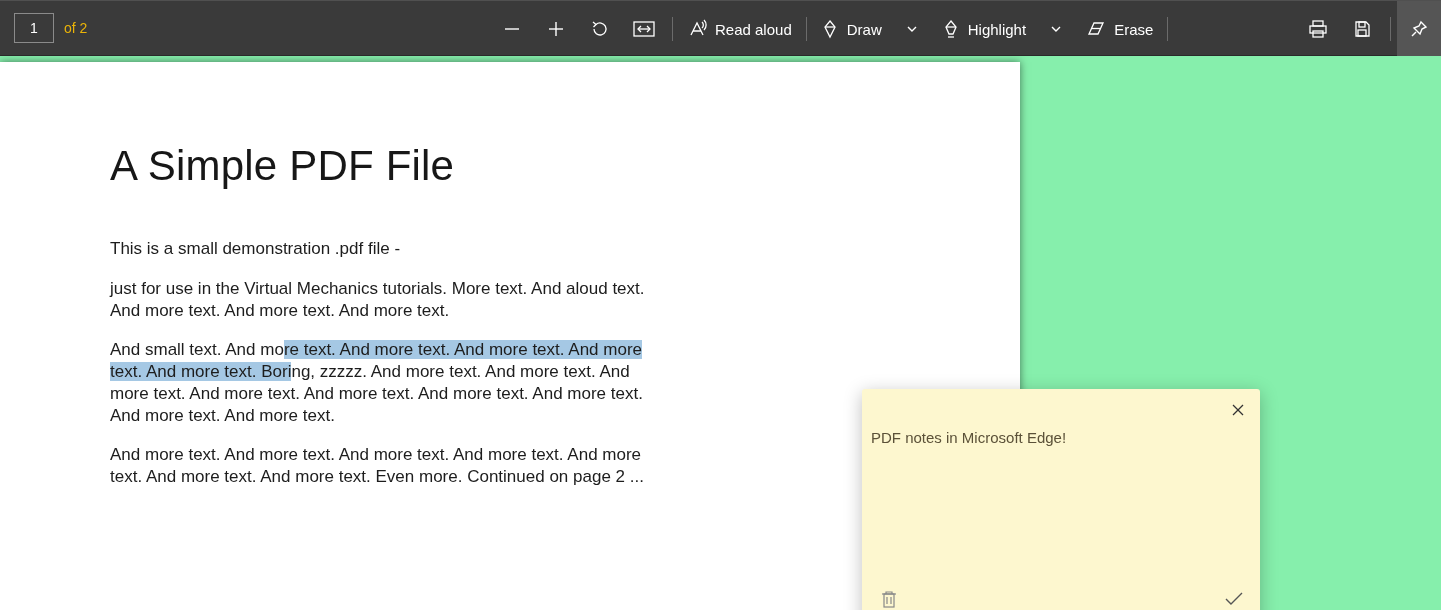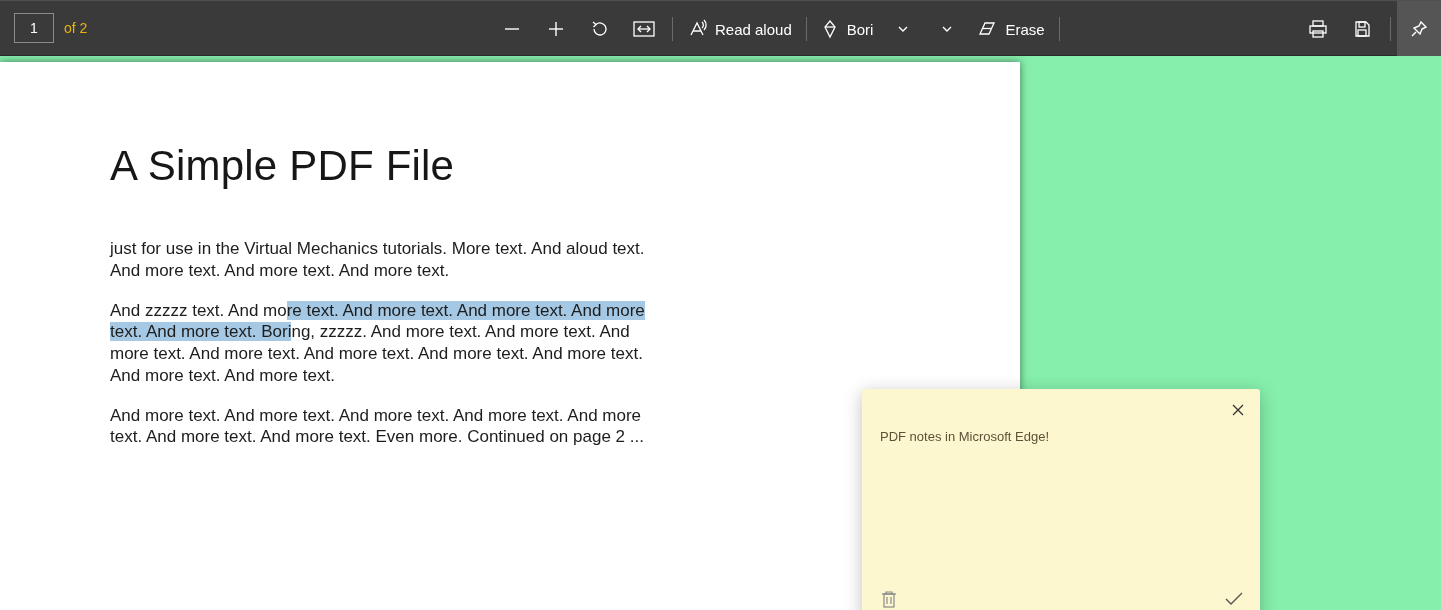--- a/index.html
+++ b/index.html
@@ -138,22 +138,22 @@
     padding: 6px 10px 0 10px;
   }
   .note-close {
     width: 24px; height: 24px;
     display:flex;align-items:center;justify-content:center;
     cursor:pointer;
     color:#444;
   }
   .note-body {
     flex: 1;
-    padding: 4px 18px 8px 18px;
-    font-size: 13px;
+    padding: 4px 18px 8px 9px;
+    font-size: 15px;
     color: #5b5138;
     font-family: "Segoe UI", sans-serif;
   }
   .note-foot {
     height: 42px;
     display: flex;
     justify-content: space-between;
     align-items: center;
     padding: 0 16px 10px 18px;
   }
@@ -202,26 +202,34 @@
           <path d="M17 1 a7 7 0 0 1 0 10"></path>
         </svg>
       <span class="lbl">Read aloud</span>
     </div>
     <div class="sep"></div>
     <div class="tbtn">
       <svg width="18" height="20" viewBox="0 0 18 20" stroke-width="1.3">
           <path d="M9 2 L14 8 L9 18 L4 8 Z"></path>
           <line x1="4" y1="8" x2="14" y2="8"></line>
         </svg>
-      <span class="lbl">Bori</span>
+      <span class="lbl">Draw</span>
     </div>
     <div class="tbtn chev">
       <svg width="14" height="14" viewBox="0 0 14 14" stroke-width="1.4">
           <polyline points="3,5 7,9 11,5"></polyline>
         </svg>
+    </div>
+    <div class="tbtn">
+      <svg width="18" height="20" viewBox="0 0 18 20" stroke-width="1.3">
+          <path d="M9 2 L14 8 L11 15 L7 15 L4 8 Z"></path>
+          <line x1="4" y1="8" x2="14" y2="8"></line>
+          <line x1="6" y1="18" x2="12" y2="18"></line>
+        </svg>
+      <span class="lbl">Highlight</span>
     </div>
     <div class="tbtn chev">
       <svg width="14" height="14" viewBox="0 0 14 14" stroke-width="1.4">
           <polyline points="3,5 7,9 11,5"></polyline>
         </svg>
     </div>
     <div class="tbtn">
       <svg width="20" height="18" viewBox="0 0 20 18" stroke-width="1.3">
           <path d="M8 3 L17 3 L12 14 L3 14 Z"></path>
           <line x1="5.5" y1="8.5" x2="14.5" y2="8.5"></line>
@@ -253,23 +261,24 @@
           <line x1="6" y1="12" x2="2" y2="16"></line>
         </svg>
     </div>
   </div>
 </div>
 
 <div class="viewport">
   <div class="page">
     <h1 class="doc-title">A Simple PDF File</h1>
 
+    <p class="para">This is a small demonstration .pdf file -</p>
     <p class="para">just for use in the Virtual Mechanics tutorials. More text. And aloud text. And more text. And more text. And more text.</p>
     <p class="para">
-      <span>And zzzzz text. And mo</span><span class="hl">re text. And more text. And more text. And more text. And more text. Bori</span><span>ng, zzzzz. And more text. And more text. And more text. And more text. And more text. And more text. And more text. And more text. And more text.</span>
+      <span>And small text. And mo</span><span class="hl">re text. And more text. And more text. And more text. And more text. Bori</span><span>ng, zzzzz. And more text. And more text. And more text. And more text. And more text. And more text. And more text. And more text. And more text.</span>
     </p>
     <p class="para">And more text. And more text. And more text. And more text. And more text. And more text. And more text. Even more. Continued on page 2 ...</p>
   </div>
 
   <div class="note">
     <div class="note-head">
       <div class="note-close">
         <svg width="14" height="14" viewBox="0 0 14 14" stroke="#333" stroke-width="1.2">
             <line x1="2" y1="2" x2="12" y2="12"></line>
             <line x1="12" y1="2" x2="2" y2="12"></line>

